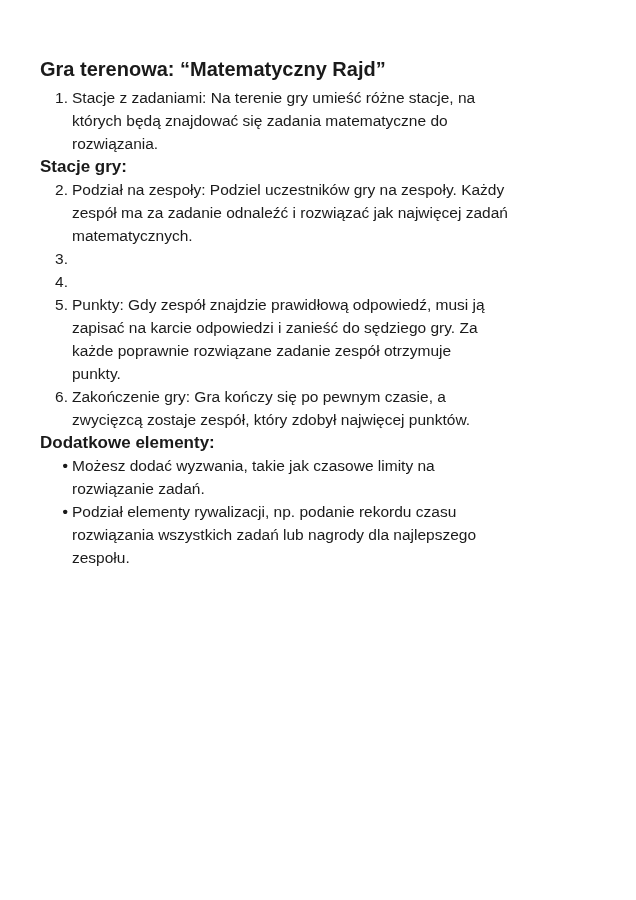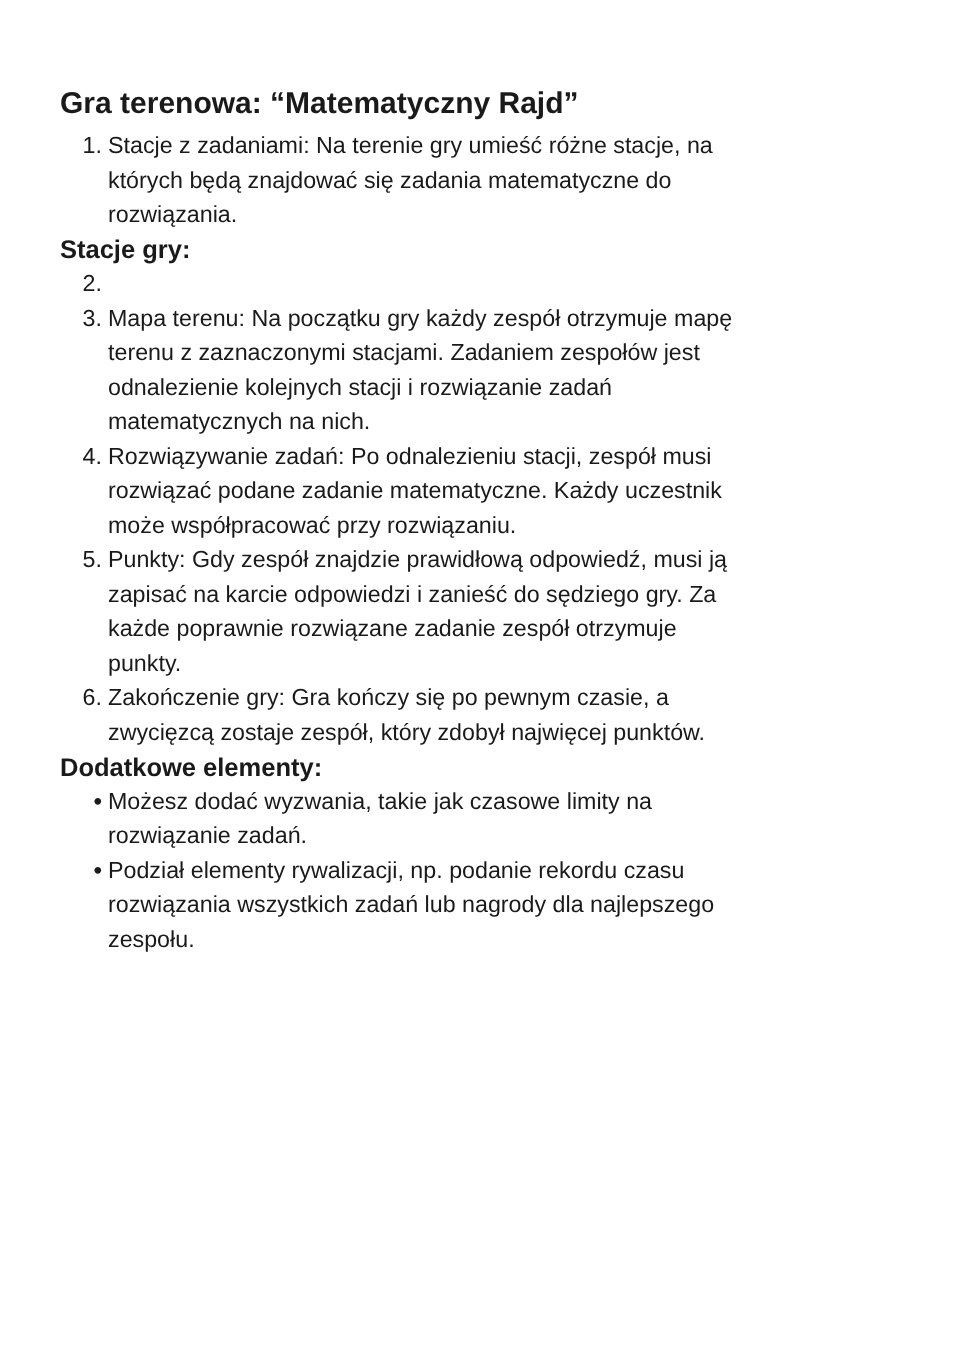--- a/index.html
+++ b/index.html
@@ -74,33 +74,29 @@
       <span class="item-text">Stacje z zadaniami: Na terenie gry umieść różne stacje, na
 których będą znajdować się zadania matematyczne do
 rozwiązania.</span>
     </div>
   </div>
 
   <h2 class="section-heading">Stacje gry:</h2>
   <div class="list">
     <div class="list-item">
       <span class="marker">2.</span>
+      <span class="item-text">Podział na zespoły: Podziel uczestników gry na zespoły. Każdy
+zespół ma za zadanie odnaleźć i rozwiązać jak najwięcej zadań
+matematycznych.</span>
     </div>
     <div class="list-item">
       <span class="marker">3.</span>
-      <span class="item-text">Mapa terenu: Na początku gry każdy zespół otrzymuje mapę
-terenu z zaznaczonymi stacjami. Zadaniem zespołów jest
-odnalezienie kolejnych stacji i rozwiązanie zadań
-matematycznych na nich.</span>
     </div>
     <div class="list-item">
       <span class="marker">4.</span>
-      <span class="item-text">Rozwiązywanie zadań: Po odnalezieniu stacji, zespół musi
-rozwiązać podane zadanie matematyczne. Każdy uczestnik
-może współpracować przy rozwiązaniu.</span>
     </div>
     <div class="list-item">
       <span class="marker">5.</span>
       <span class="item-text">Punkty: Gdy zespół znajdzie prawidłową odpowiedź, musi ją
 zapisać na karcie odpowiedzi i zanieść do sędziego gry. Za
 każde poprawnie rozwiązane zadanie zespół otrzymuje
 punkty.</span>
     </div>
     <div class="list-item">
       <span class="marker">6.</span>

